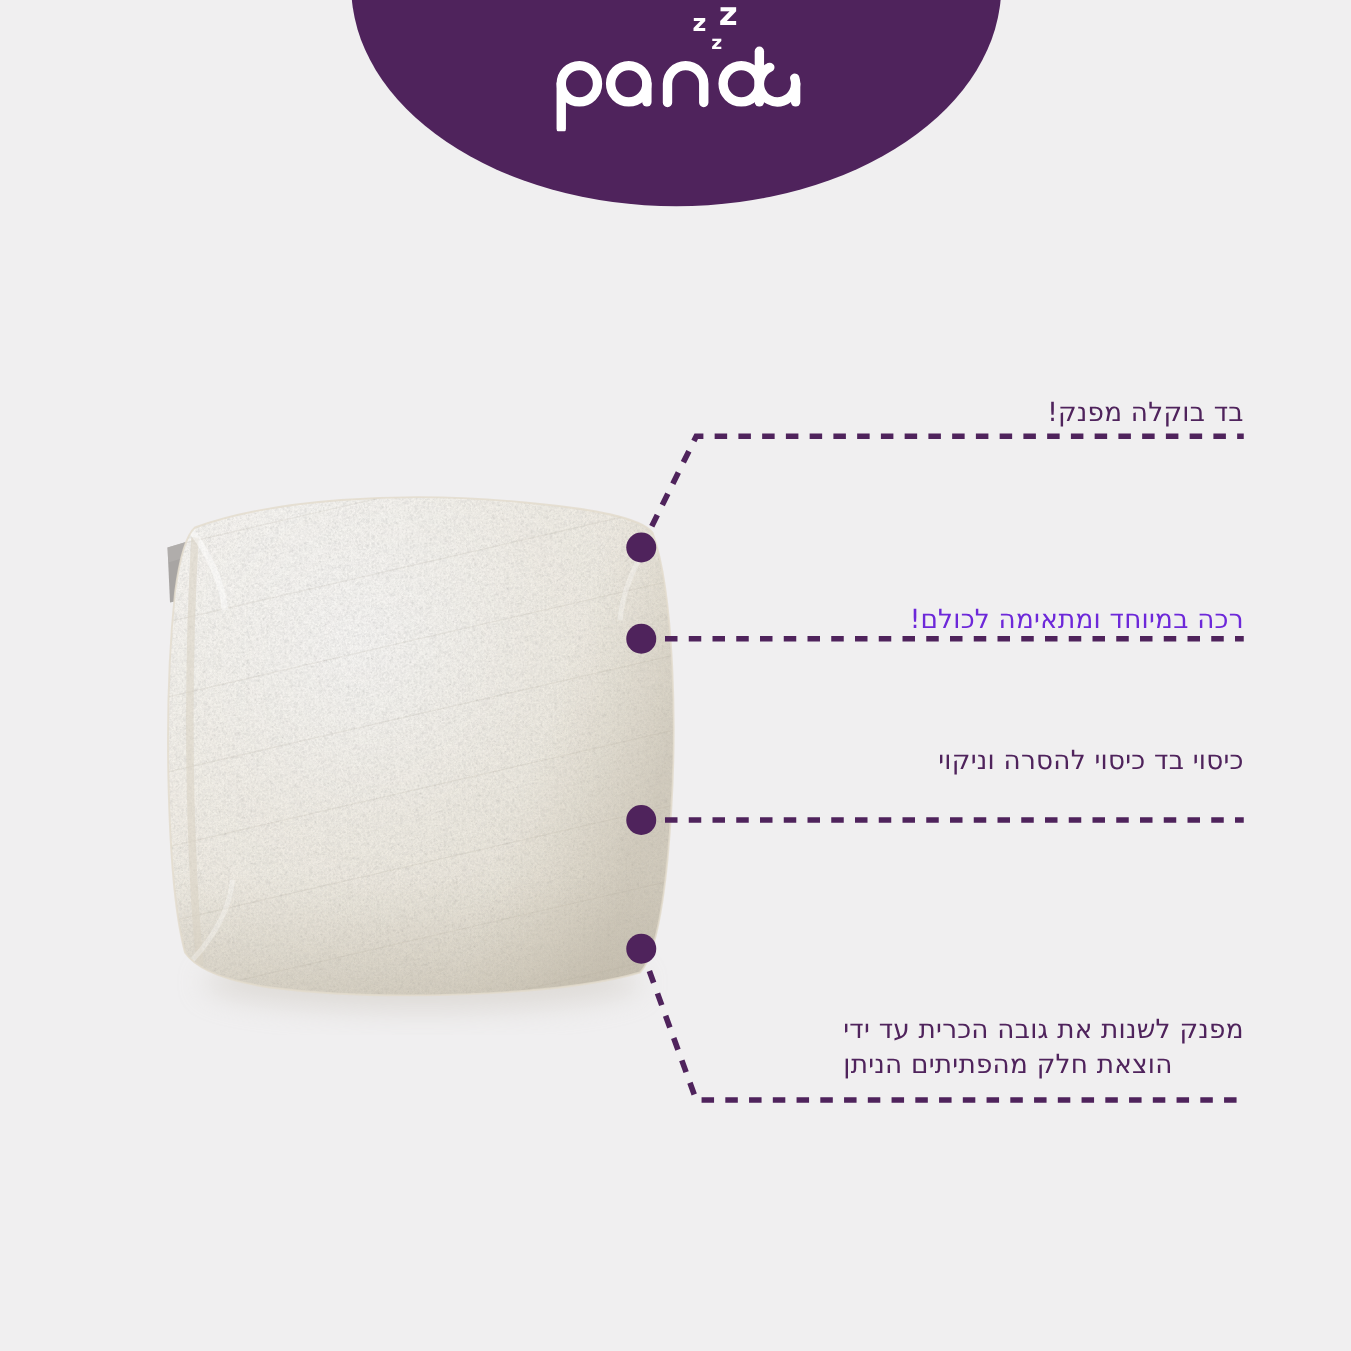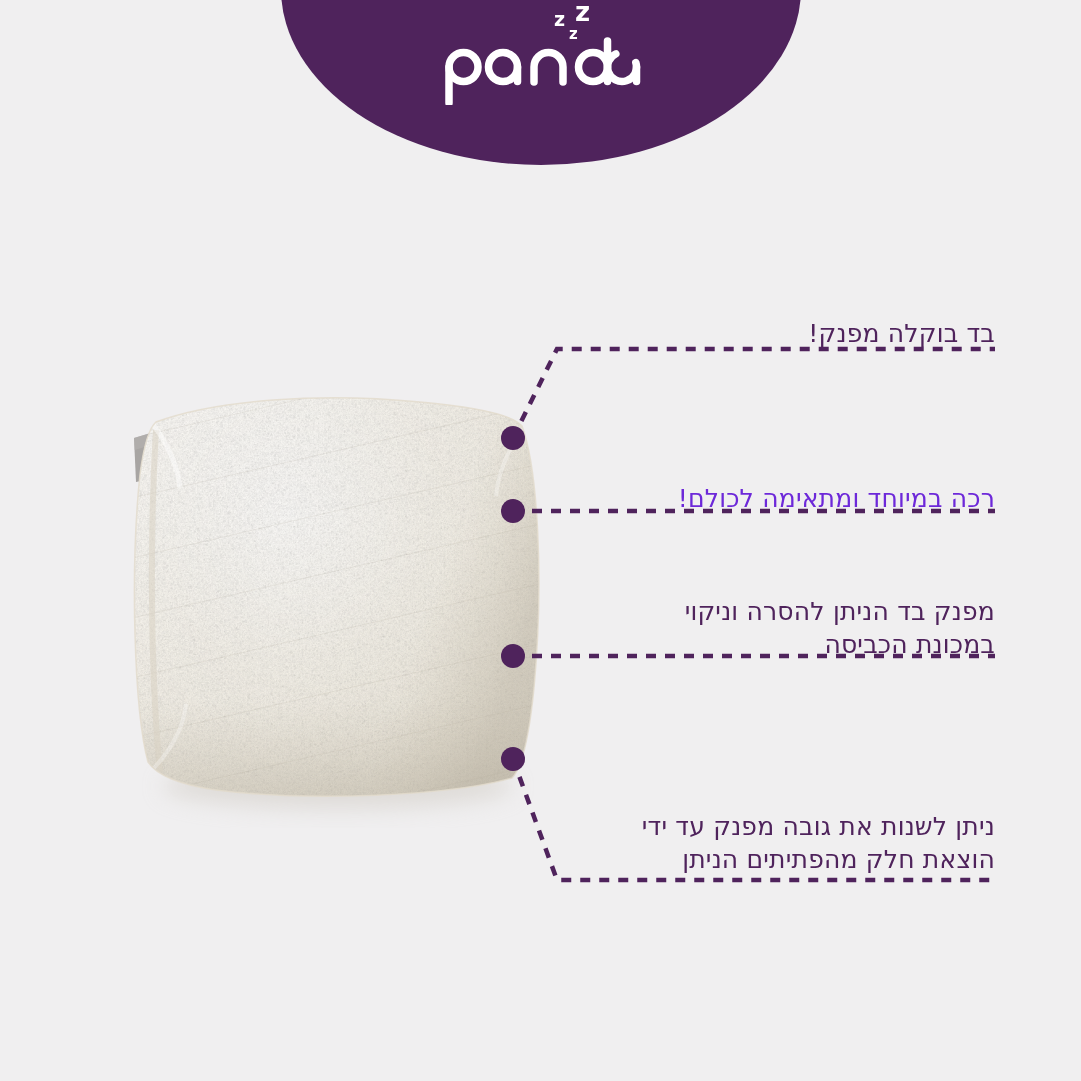--- a/index.html
+++ b/index.html
@@ -90,24 +90,24 @@
     width: 1081px;
     height: 1081px;
     pointer-events: none;
   }
   .connector-layer svg { display: block; width: 1081px; height: 1081px; }
 
   
   .callout {
     position: absolute;
     right: 86px;
-    text-align: right;
+    text-align: left;
     direction: rtl;
     unicode-bidi: bidi-override;
-    font-size: 25px;
+    font-size: 21px;
     line-height: 1.32;
     letter-spacing: 0.2px;
     white-space: nowrap;
   }
   .callout .line { display: block; }
 
   .callout-1 { top: 317px; color: #4f235c; }
   .callout-2 { top: 482px; color: #6d28d9; }
   .callout-3 { top: 595px; color: #4f235c; }
   .callout-4 { top: 810px; color: #4f235c; }
@@ -285,22 +285,21 @@
 
   <div class="callout callout-1">
     <span class="line">בד בוקלה מפנק!</span>
   </div>
 
   <div class="callout callout-2">
     <span class="line">רכה במיוחד ומתאימה לכולם!</span>
   </div>
 
   <div class="callout callout-3">
-    <span class="line">מפנק בד הניתן להסרה וניקוי</span>
-    <span class="line">במכונת הכביסה</span>
+    <span class="line">כיסוי בד כיסוי להסרה וניקוי</span>
   </div>
 
   <div class="callout callout-4">
-    <span class="line">ניתן לשנות את גובה מפנק עד ידי</span>
+    <span class="line">מפנק לשנות את גובה הכרית עד ידי</span>
     <span class="line">הוצאת חלק מהפתיתים הניתן</span>
   </div>
 
 </div>
 
 </body></html>

